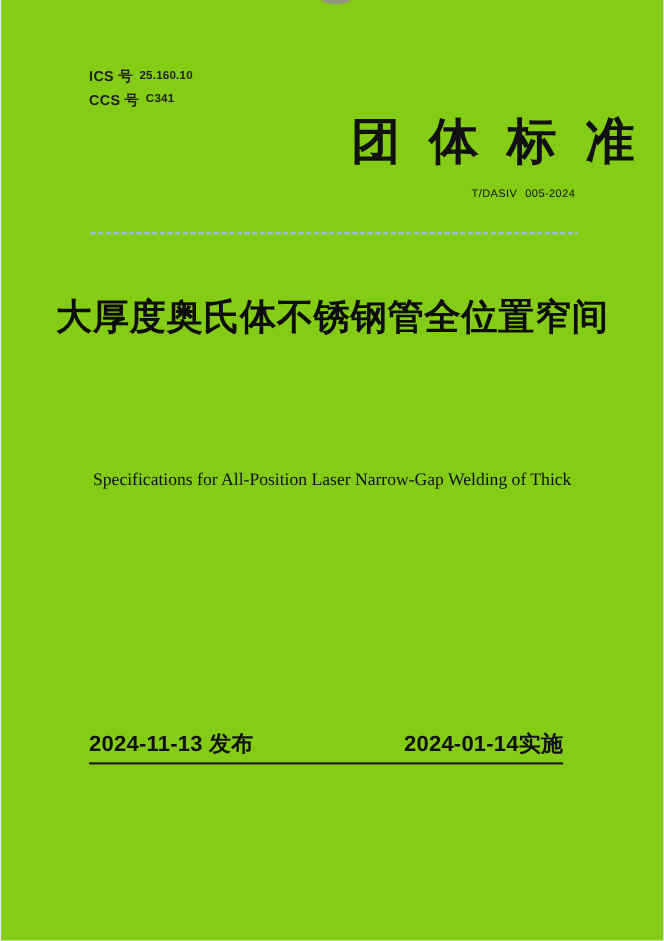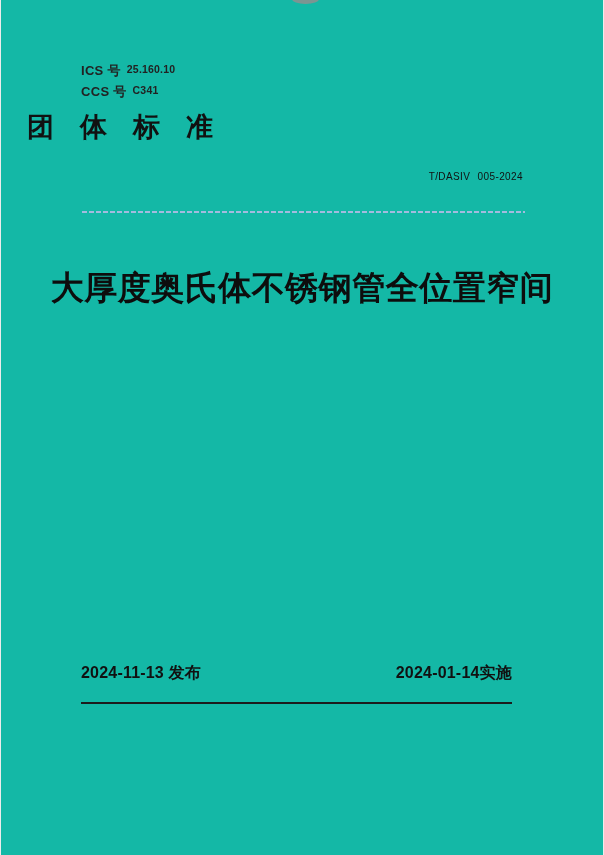--- a/index.html
+++ b/index.html
@@ -6,21 +6,21 @@
   html, body { background: #ffffff; }
   body {
     width: 604px; height: 855px;
     font-family: "Liberation Sans", sans-serif;
     color: #1a1a1a;
     position: relative;
     overflow: hidden;
   }
   .page {
     position: absolute; inset: 0;
-    background: #14b8a6;
+    background: #84cc16;
     border-left: 1px solid #ececec;
     border-right: 1px solid #ececec;
   }
   
   .top-ellipse {
     position: absolute;
     left: 291px; top: -6px;
     width: 27px; height: 10px;
     border-radius: 50%;
     background: #8f8f8f;
@@ -37,26 +37,25 @@
     letter-spacing: 0.3px;
   }
   .code-value {
     font-size: 10.5px; font-weight: 700; color: #222;
     margin-left: 6px;
     position: relative; top: -2px;
     letter-spacing: 0.2px;
   }
   .doc-type {
     position: absolute; top: 103px; left: 0; width: 100%;
-    text-align: left;
-    font-size: 27px; font-weight: 700; color: #111;
+    text-align: right;
+    font-size: 45px; font-weight: 700; color: #111;
     letter-spacing: 26px; text-indent: 26px;
     line-height: 52px;
     white-space: nowrap;
-    font-family: Liberation Mono, monospace;
   }
   .std-number {
     position: absolute; top: 171px; right: 80px;
     font-size: 10px; font-weight: 500; color: #111;
     letter-spacing: 0.4px; word-spacing: 4px;
   }
   .divider {
     position: absolute; top: 211px; left: 81px;
     width: 443px; height: 2px;
     
@@ -73,22 +72,22 @@
     position: absolute; top: 420px; left: 0; width: 100%;
     text-align: center;
     font-family: "Liberation Serif", serif;
     font-size: 16px; font-weight: 400; color: #111;
     line-height: 33px;
   }
   .dates-row {
     position: absolute; left: 80px; top: 663px;
     width: 431px;
     display: flex; justify-content: space-between; align-items: flex-end;
-    font-size: 16px; font-weight: 700; color: #111;
-    padding-bottom: 18px;
+    font-size: 20px; font-weight: 700; color: #111;
+    padding-bottom: 3px;
     border-bottom: 2px solid #1c1c1c;
     letter-spacing: 0.2px;
     white-space: nowrap;
   }
   .issuer-row {
     position: absolute; top: 701px; left: 0; width: 100%;
     text-align: center;
     font-size: 20px; font-weight: 700; color: #0d0d0d;
     line-height: 28px;
     letter-spacing: 1px;
@@ -119,20 +118,21 @@
 
   <div class="std-number">T/DASIV 005-2024</div>
 
   <div class="divider" style="background: repeating-linear-gradient(90deg, rgb(163, 187, 222) 0px, rgb(163, 187, 222) 5px, rgba(255, 255, 255, 0) 5px, rgba(255, 255, 255, 0) 7px);"></div>
 
   <div class="title-zh">
     <div>大厚度奥氏体不锈钢管全位置窄间</div>
   </div>
 
   <div class="title-en">
+    <div>Specifications for All-Position Laser Narrow-Gap Welding of Thick</div>
   </div>
 
   <div class="dates-row" style="border-bottom-color: rgb(28, 28, 28);">
     <span>2024-11-13 发布</span>
     <span>2024-01-14实施</span>
   </div>
 
 
 </div>
 

